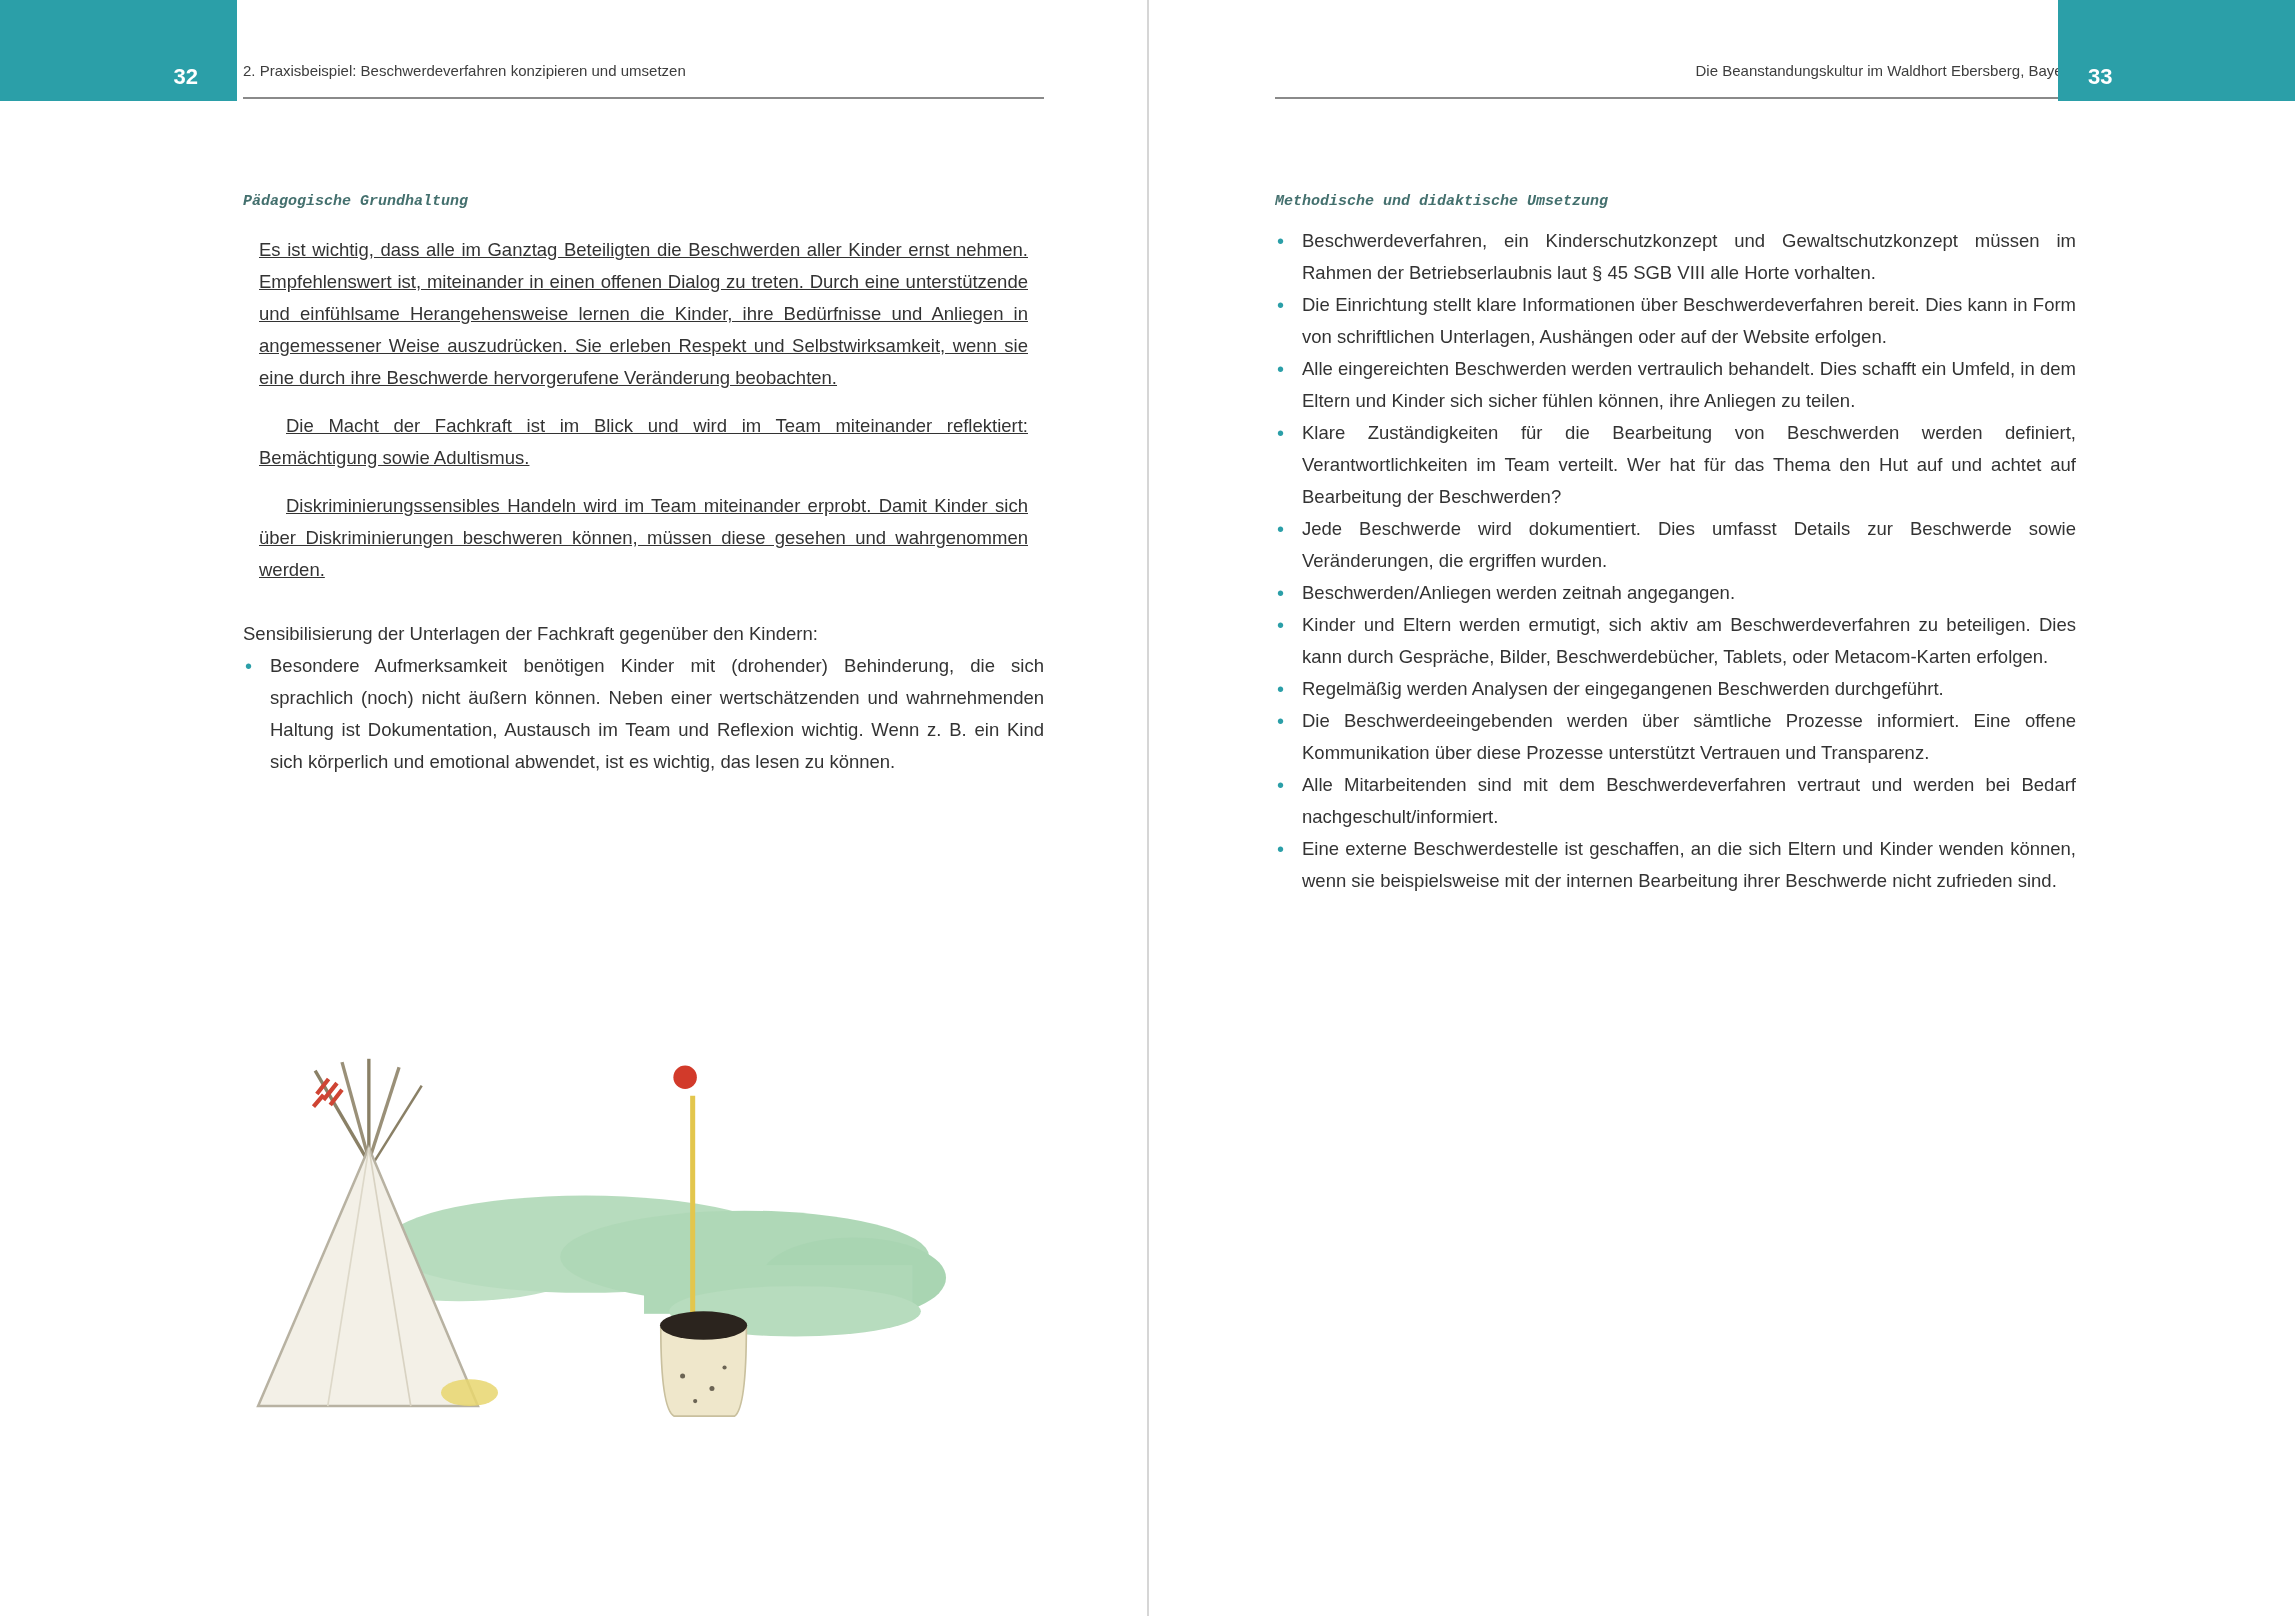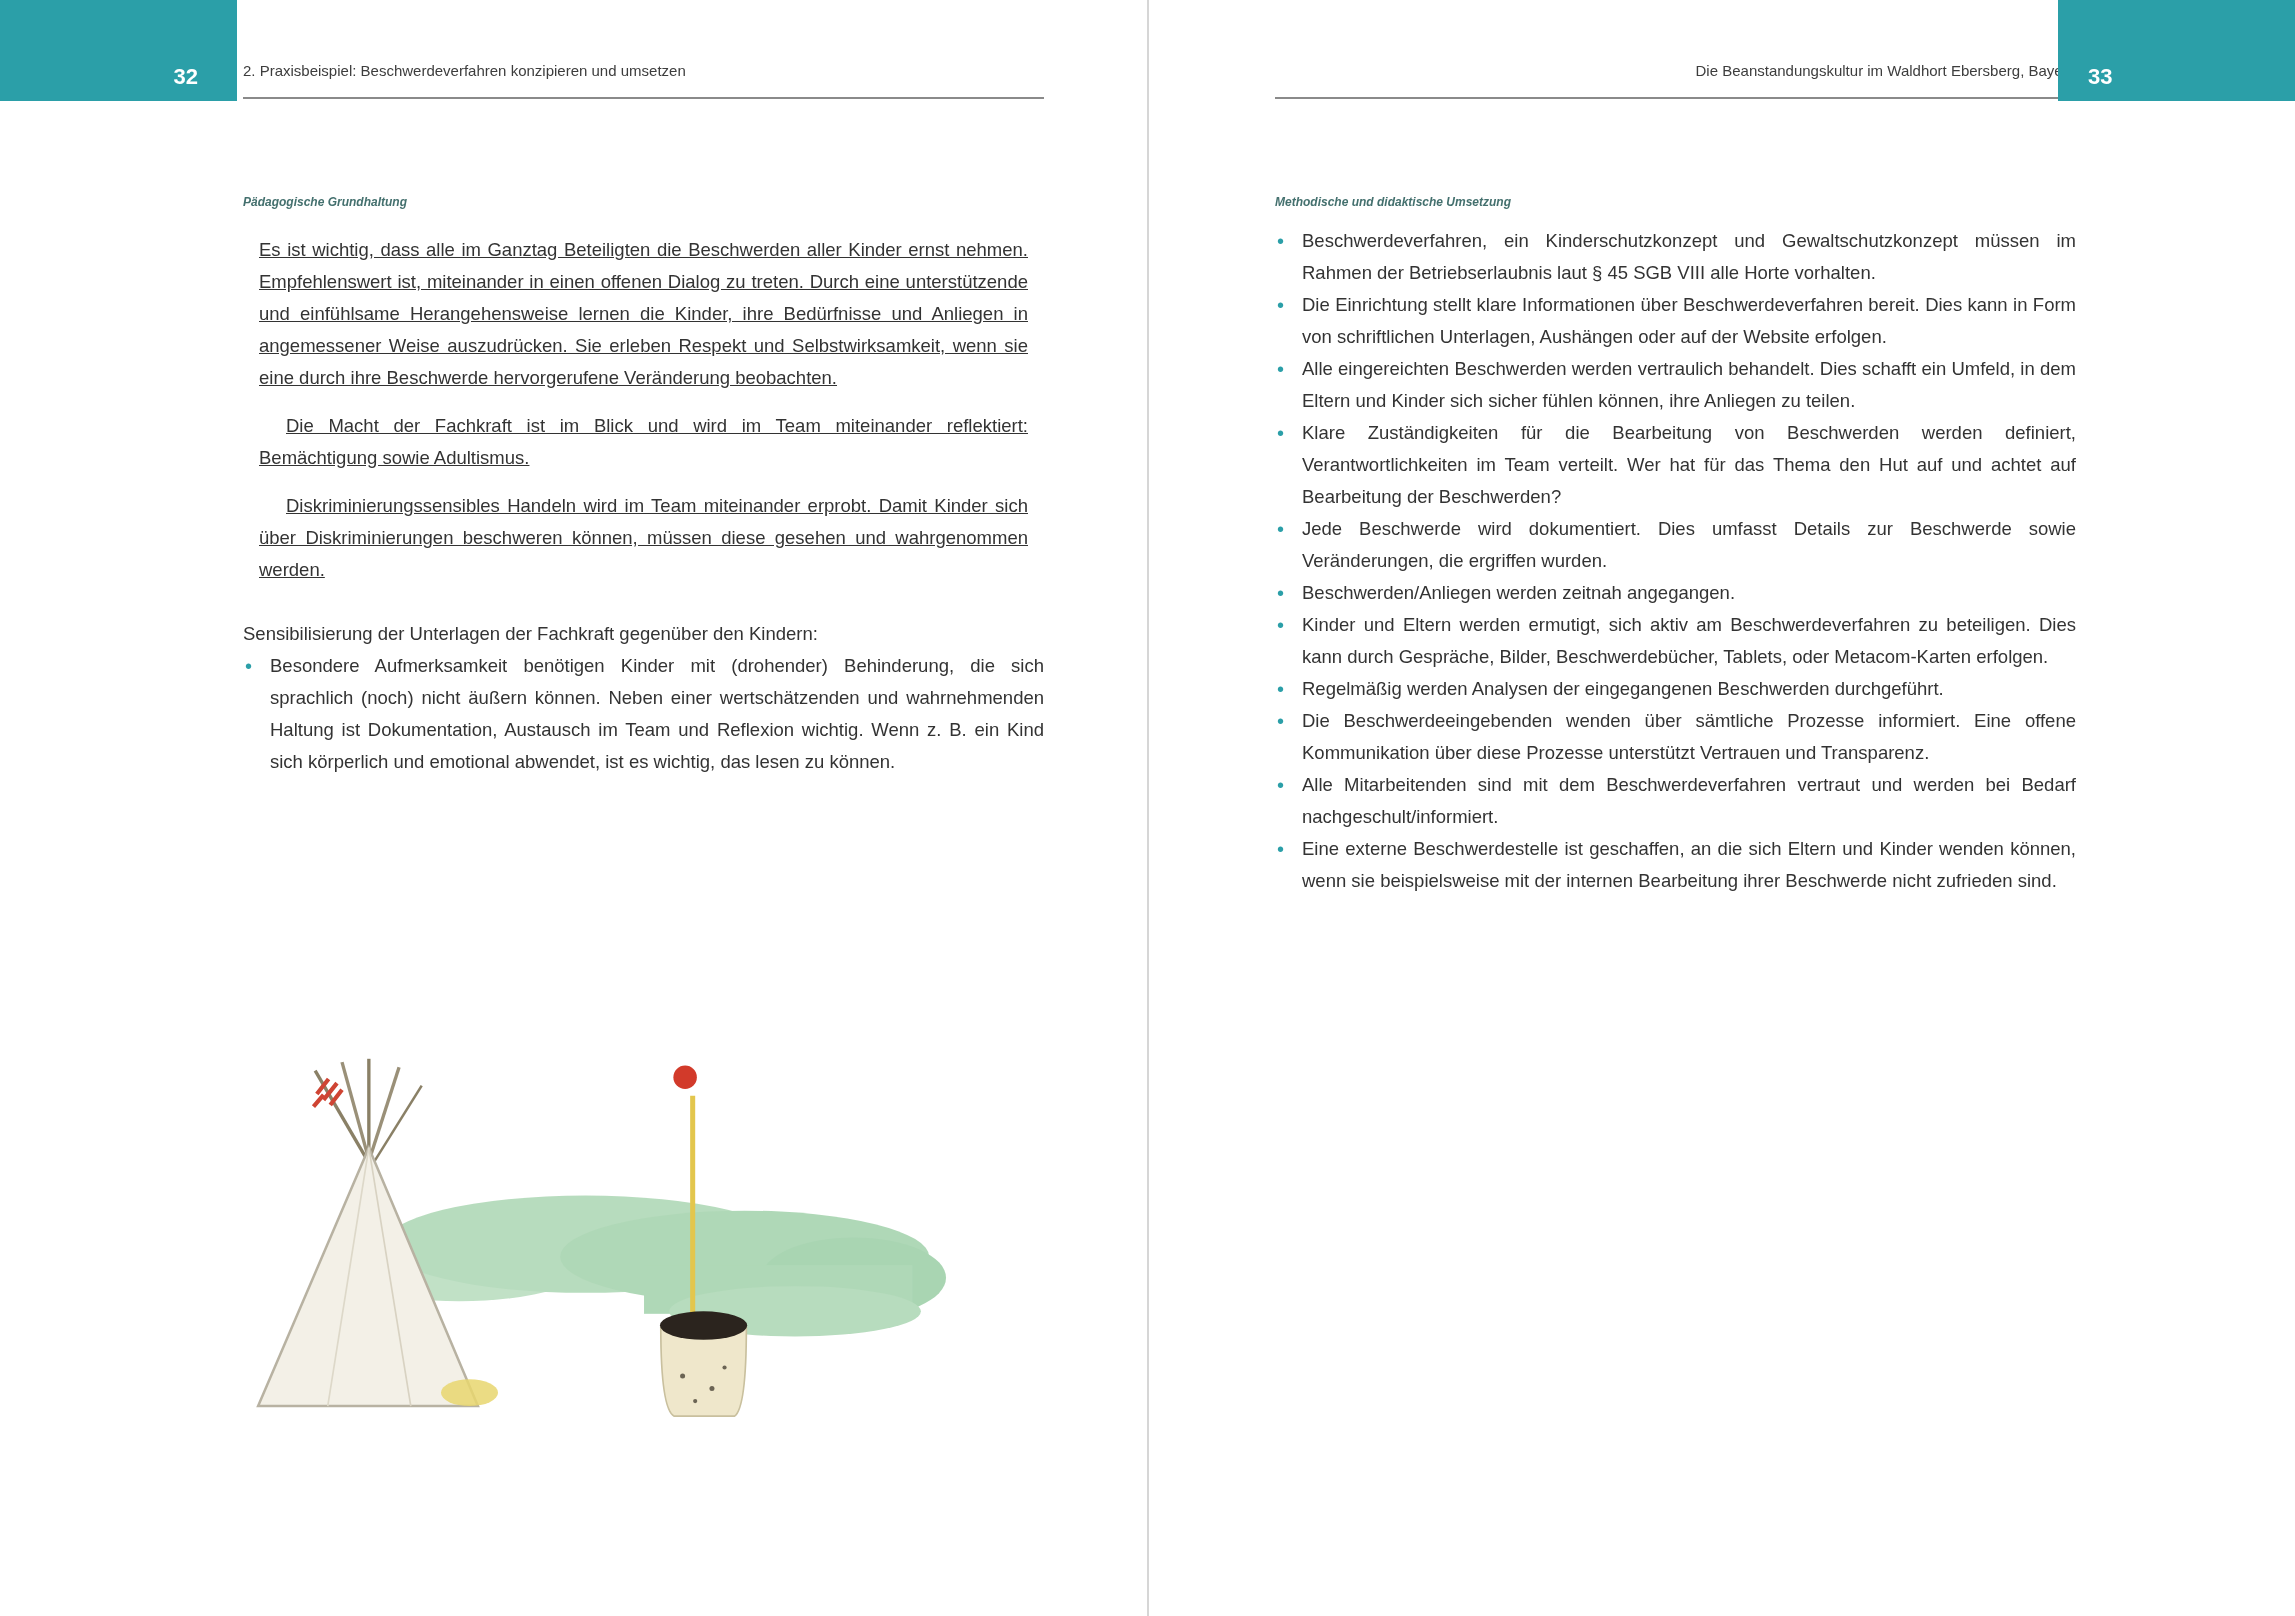--- a/index.html
+++ b/index.html
@@ -45,24 +45,25 @@
   .content {
     position: absolute; top: 186px; width: 801px;
     font-size: 18.5px; line-height: 32px;
     text-align: justify;
     hyphens: auto; -webkit-hyphens: auto;
   }
   .content-left { left: 243px; }
   .content-right { left: 127px; }
   .section-heading {
     margin: 0 0 6.7px 0;
-    font-size: 12px; line-height: 32px;
+    font-size: 15px; line-height: 32px;
     font-style: italic; font-weight: bold;
     color: var(--heading, #44706e);
     text-align: left;
+    font-family: Liberation Mono, monospace;
   }
   .paras p { margin: 16px; text-decoration: underline; }
   .paras p + p { text-indent: 27px; }
   .list-intro { margin: 32px 0 0 0; }
   .bullet-list { list-style: none; margin: 0; padding: 0 0 0 27px; }
   .bullet-list li { position: relative; margin: 0; }
   .bullet-list li::before {
     content: "\2022";
     position: absolute; left: -25px; top: 0;
     color: var(--accent, #2b9fa8);
@@ -154,21 +155,21 @@
       <h2 class="section-heading">Methodische und didaktische Umsetzung</h2>
       <ul class="bullet-list">
           <li>Beschwerdeverfahren, ein Kinderschutzkonzept und Gewaltschutzkonzept müssen im Rahmen der Betriebserlaubnis laut § 45 SGB VIII alle Horte vorhalten.</li>
           <li>Die Einrichtung stellt klare Informationen über Beschwerdeverfahren bereit. Dies kann in Form von schriftlichen Unterlagen, Aushängen oder auf der Website erfolgen.</li>
           <li>Alle eingereichten Beschwerden werden vertraulich behandelt. Dies schafft ein Umfeld, in dem Eltern und Kinder sich sicher fühlen können, ihre Anliegen zu teilen.</li>
           <li>Klare Zuständigkeiten für die Bearbeitung von Beschwerden werden definiert, Verantwortlichkeiten im Team verteilt. Wer hat für das Thema den Hut auf und achtet auf Bearbeitung der Beschwerden?</li>
           <li>Jede Beschwerde wird dokumentiert. Dies umfasst Details zur Beschwerde sowie Veränderungen, die ergriffen wurden.</li>
           <li>Beschwerden/Anliegen werden zeitnah angegangen.</li>
           <li>Kinder und Eltern werden ermutigt, sich aktiv am Beschwerdeverfahren zu beteiligen. Dies kann durch Gespräche, Bilder, Beschwerdebücher, Tablets, oder Metacom-Karten erfolgen.</li>
           <li>Regelmäßig werden Analysen der eingegangenen Beschwerden durchgeführt.</li>
-          <li>Die Beschwerdeeingebenden wenden über sämtliche Prozesse informiert. Eine offene Kommunikation über diese Prozesse unterstützt Vertrauen und Transparenz.</li>
+          <li>Die Beschwerdeeingebenden werden über sämtliche Prozesse informiert. Eine offene Kommunikation über diese Prozesse unterstützt Vertrauen und Transparenz.</li>
           <li>Alle Mitarbeitenden sind mit dem Beschwerdeverfahren vertraut und werden bei Bedarf nachgeschult/informiert.</li>
           <li>Eine externe Beschwerdestelle ist geschaffen, an die sich Eltern und Kinder wenden können, wenn sie beispielsweise mit der internen Bearbeitung ihrer Beschwerde nicht zufrieden sind.</li>
         </ul>
     </div>
   </div>
 
 </div>
 
 
 </body></html>

